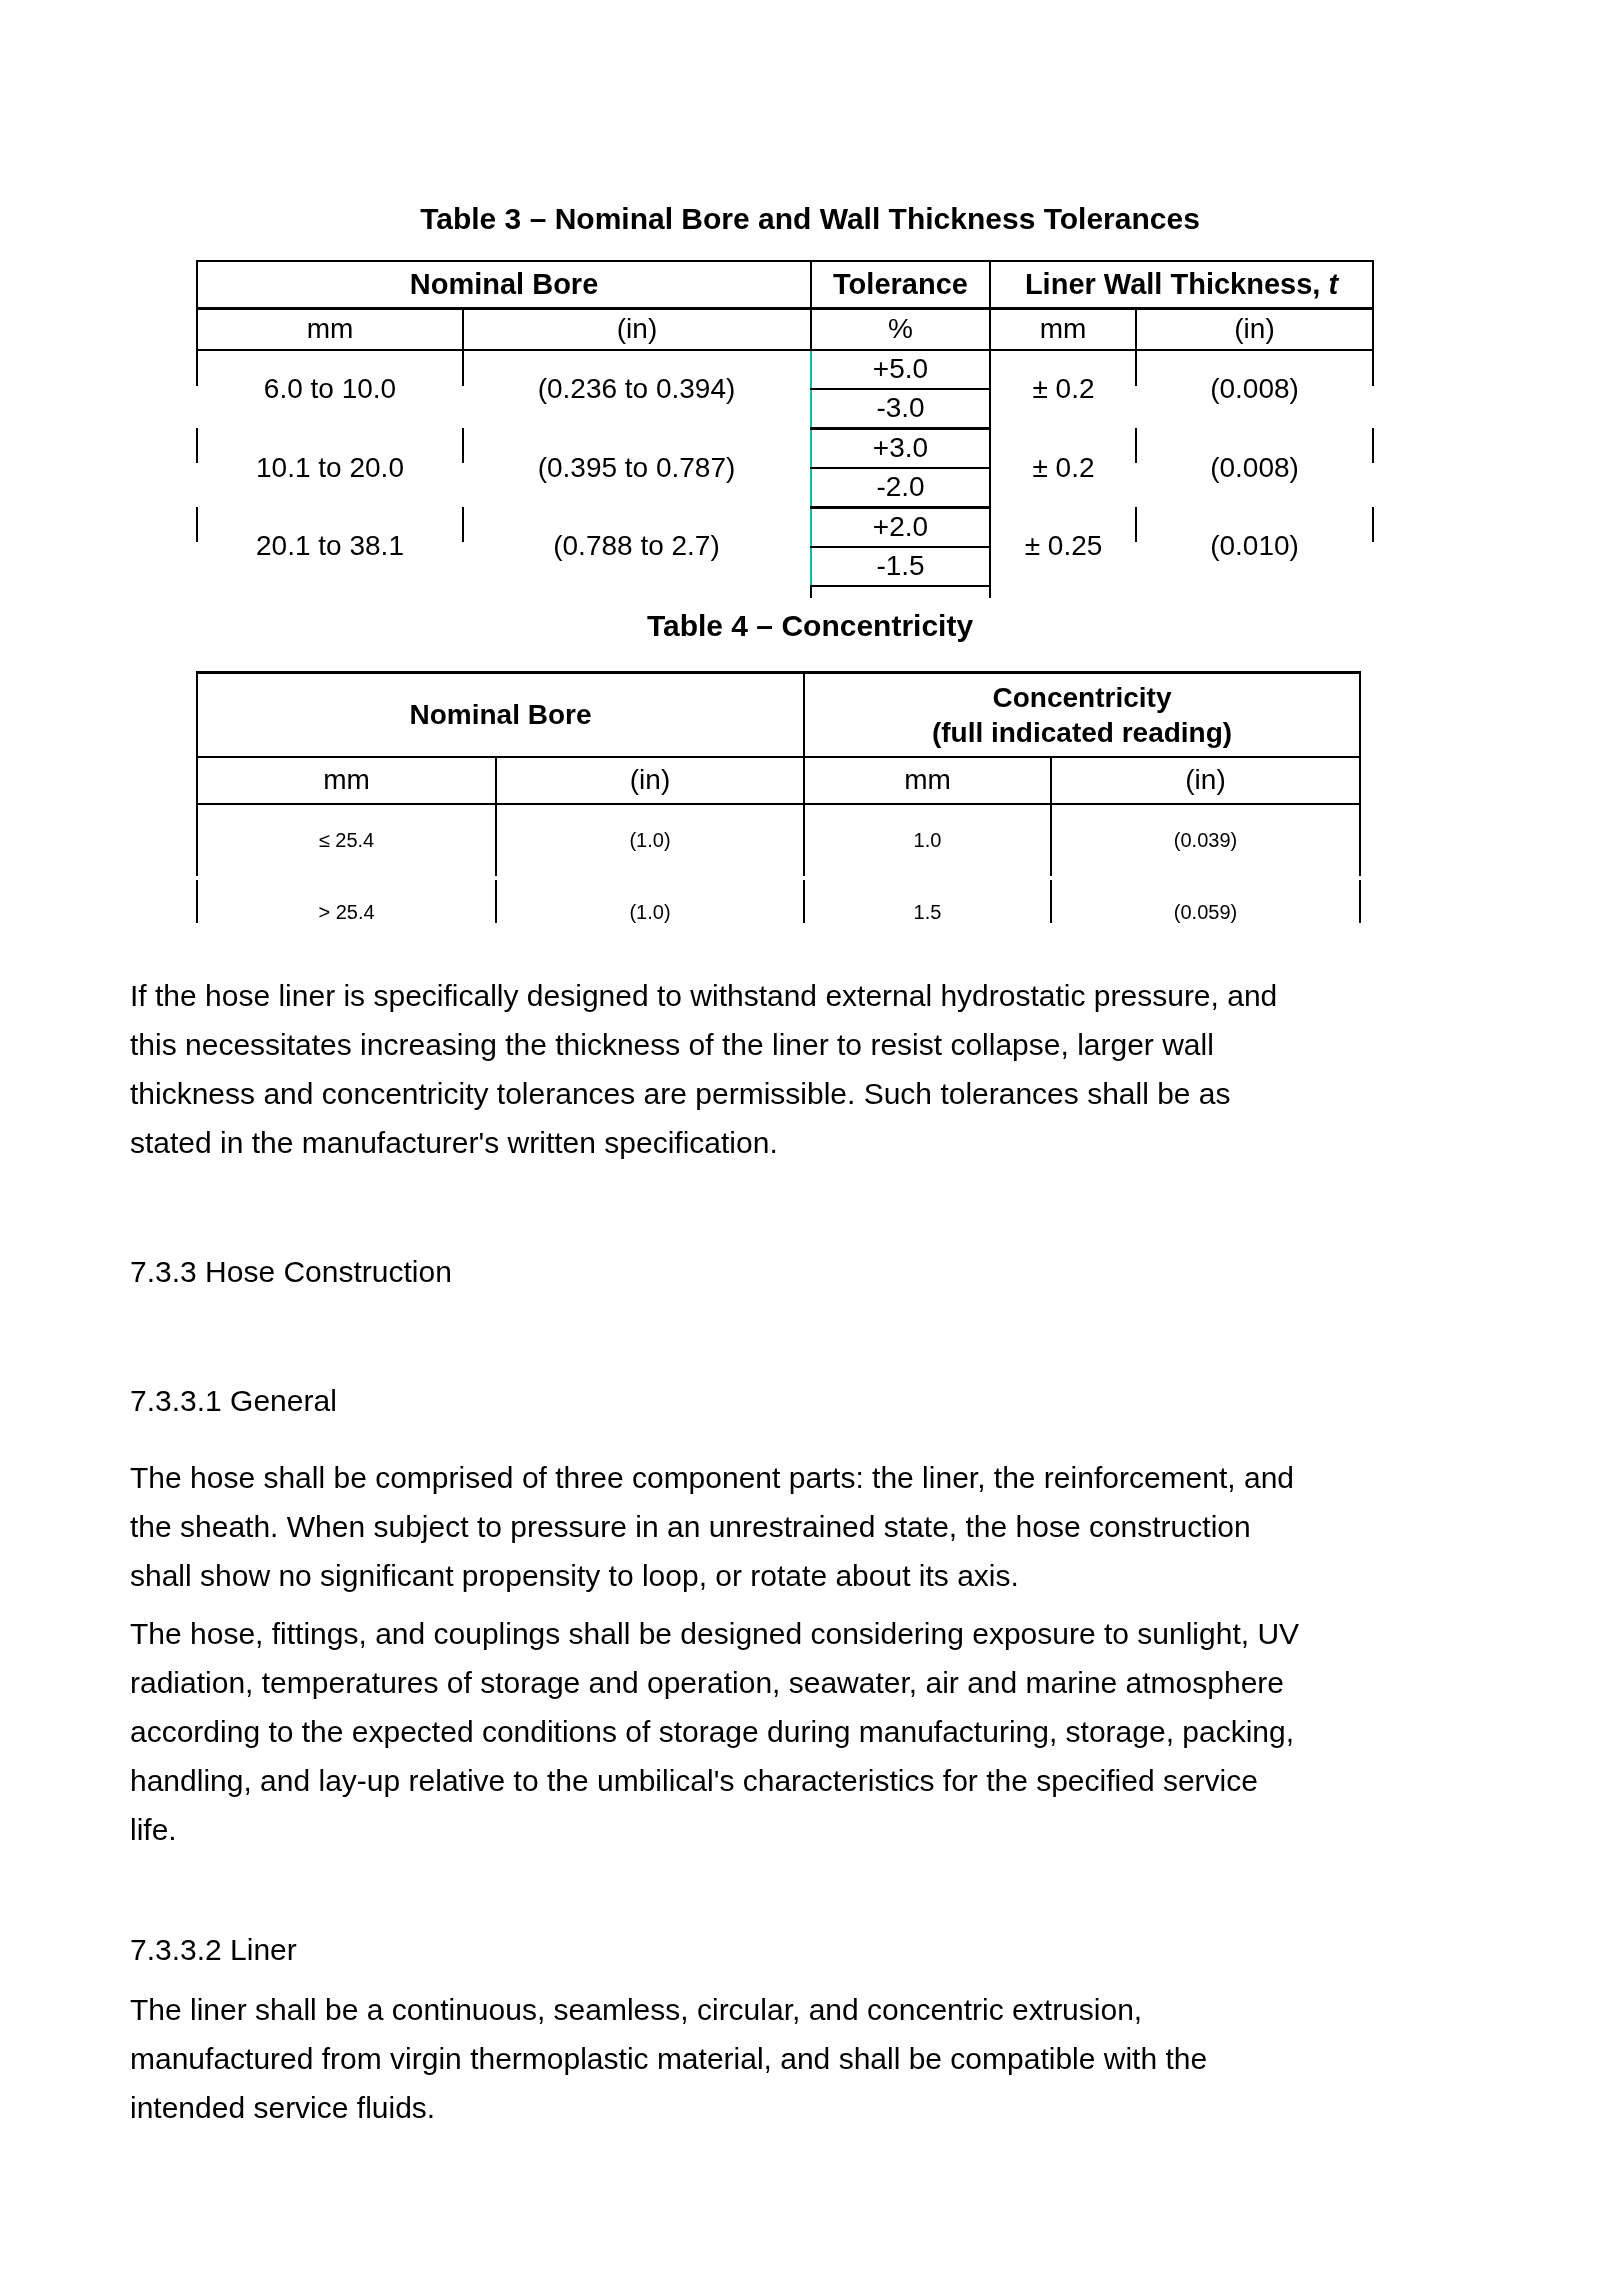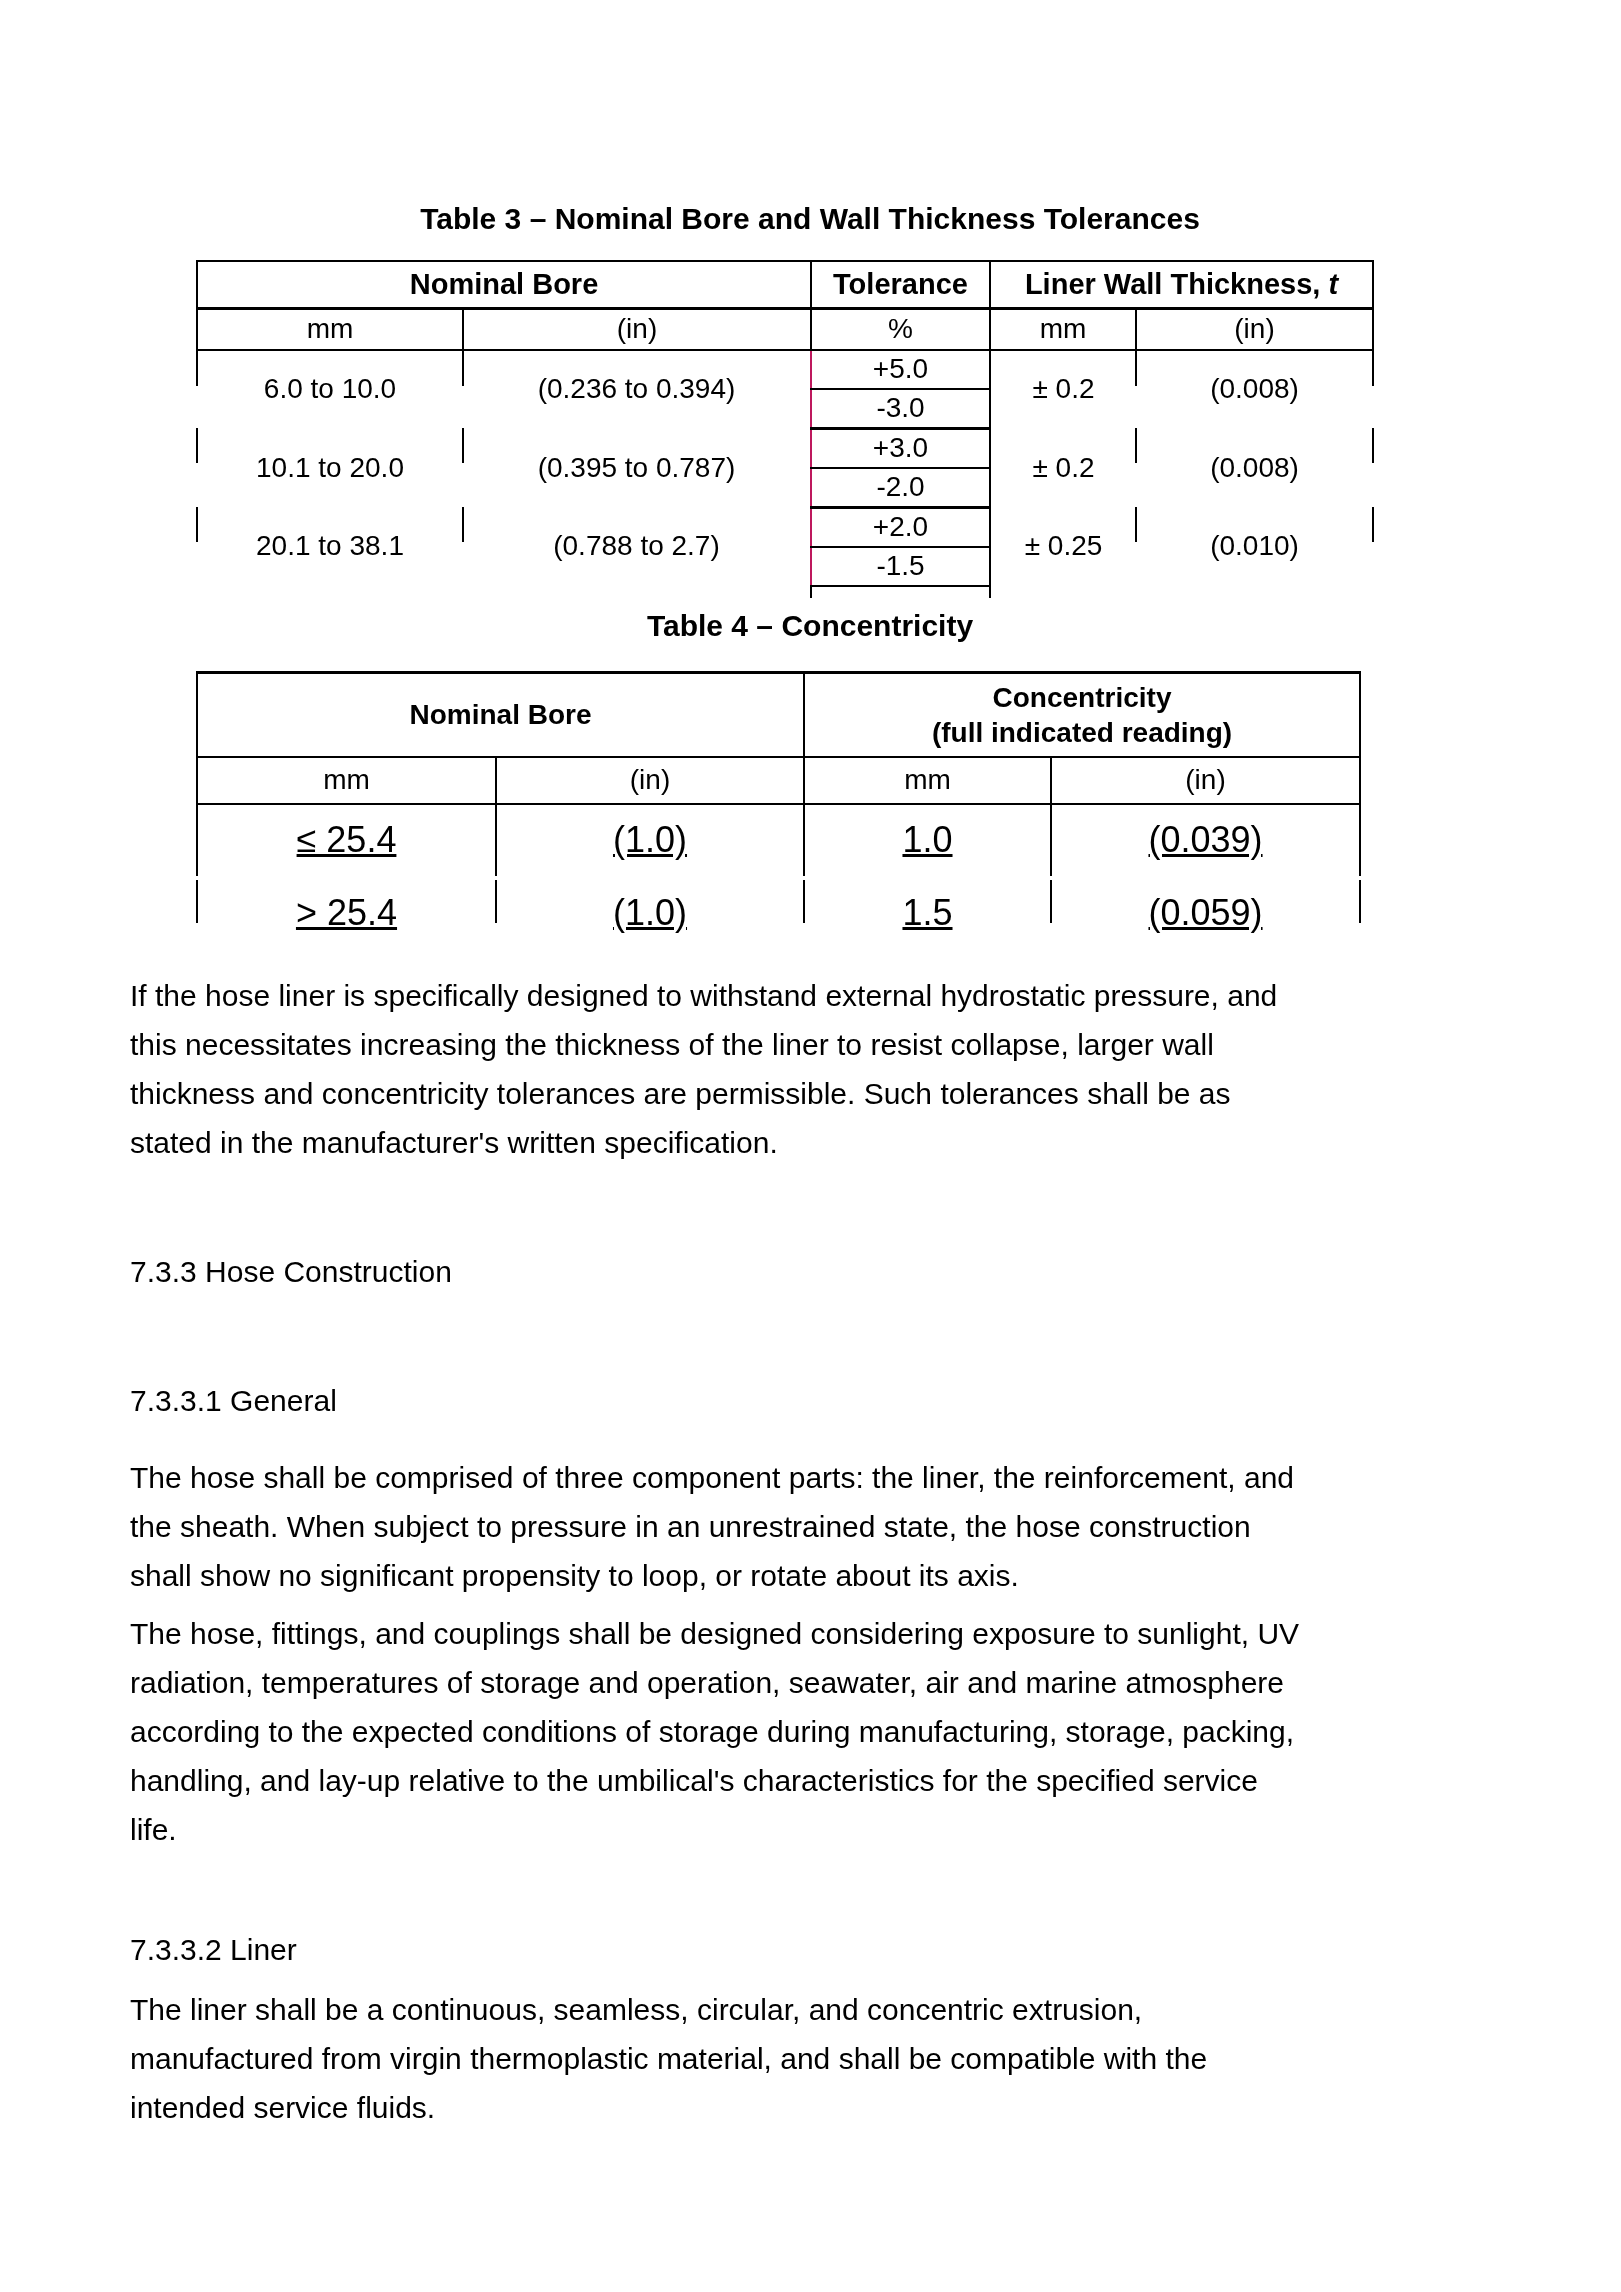--- a/index.html
+++ b/index.html
@@ -21,21 +21,21 @@
   th,td{padding:0;text-align:center;vertical-align:middle;font-weight:normal;}
 
   
   .t3{width:1176px;margin:21.6px 0 0 66px;}
   .t3 .h1 th{
     border:2px solid #000;border-bottom:3.9px solid #000;
     height:45px;font-weight:bold;font-size:29px;
   }
   .t3 .h2 th{border:2px solid #000;height:39px;font-size:28px;}
   .t3 td{font-size:28px;}
-  .t3 .tol{border-left:2px solid #be185d;border-right:2px solid #000;height:37px;}
+  .t3 .tol{border-left:2px solid #14b8a6;border-right:2px solid #000;height:37px;}
   .t3 .ttop{border-bottom:2px solid #000;}
   .t3 .sep-thick{border-bottom:3.9px solid #000;}
   .t3 .sep-thin{border-bottom:2px solid #000;margin-top:12px;}
   .t3 .sp td{height:11.8px;}
   .t3 .tol-tail{border-left:2px solid #000;border-right:2px solid #000;}
   .it{font-style:italic;font-weight:bold;}
 
   
   td.tick{position:relative;}
   td.tick::before{
@@ -47,21 +47,21 @@
     width:2px;height:35px;background:#000;
   }
 
   
   .t4{width:1162px;margin:25.5px 0 0 66px;}
   .t4 .h1 th{
     border:2px solid #000;border-top:3.9px solid #000;
     height:82px;font-weight:bold;font-size:28px;line-height:35px;
   }
   .t4 .h2 th{border:2px solid #000;height:45px;font-size:28px;}
-  .t4 td{font-size:36px;text-decoration:underline;}
+  .t4 td{font-size:20px;}
   .t4 .r1 td{border-left:2px solid #000;border-right:2px solid #000;height:71px;}
   .t4 .r2 td{height:74px;position:relative;}
   .t4 .r2 td.tick::before{top:3.9px;height:43px;}
   .t4 .r2 td.tick-r::after{top:3.9px;height:43px;}
 
   
   .bodytext{width:1362px;font-size:30px;line-height:49px;}
   .p-tol{margin-top:21.6px;}
   .h-733{margin-top:80px;}
   .h-7331{margin-top:80px;}

